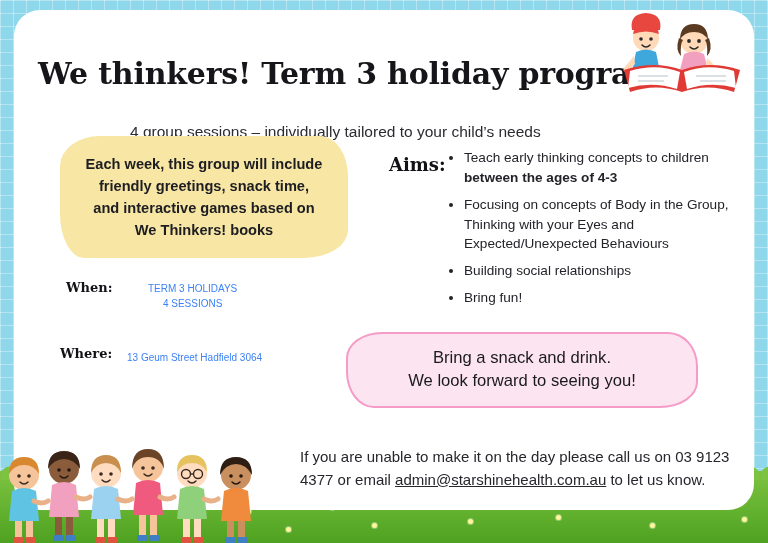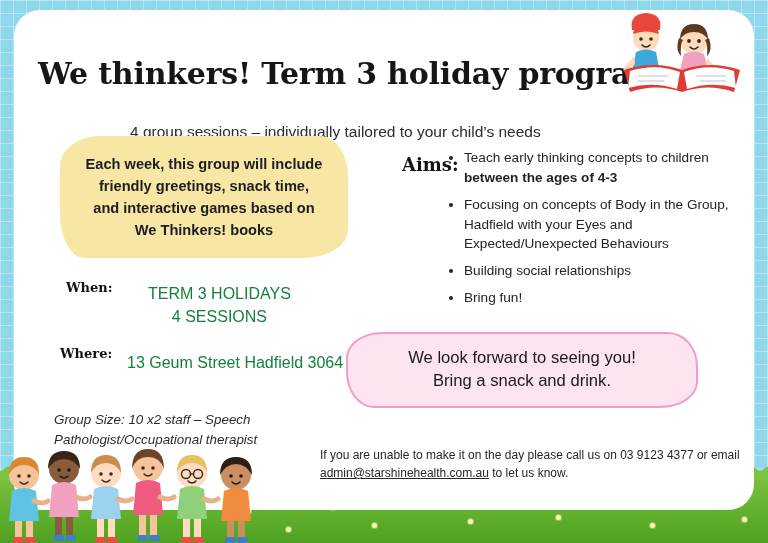--- a/index.html
+++ b/index.html
@@ -119,22 +119,22 @@
   
   .lbl {
     position: absolute;
     font-family: "DejaVu Serif", "Liberation Serif", serif;
     font-weight: bold;
     font-size: 13px;
     color: #111116;
   }
   .val {
     position: absolute;
-    font-size: 16px;
-    color: #15803d;
+    font-size: 10px;
+    color: #3b82f6;
     line-height: 1.45;
   }
 
   #when-label { left: 52px; top: 270px; }
   #when-value { left: 134px; top: 272px; text-align: center; }
 
   #where-label { left: 46px; top: 336px; }
   #where-value { left: 113px; top: 341px; text-align: center; }
 
   .groupsize {
@@ -150,21 +150,20 @@
 
   
   #aims-label {
     position: absolute;
     left: 375px;
     top: 144px;
     font-family: "DejaVu Serif", "Liberation Serif", serif;
     font-weight: bold;
     font-size: 18px;
     color: #111116;
-    margin-left: 13px;
   }
   #aims-list {
     position: absolute;
     left: 432px;
     top: 138px;
     width: 270px;
     margin: 0;
     padding: 0 0 0 18px;
     list-style: disc;
   }
@@ -193,24 +192,24 @@
   }
   .pink-blob div {
     font-size: 16.6px;
     color: #1a1a20;
     line-height: 1.36;
   }
 
   
   .footer {
     position: absolute;
-    left: 306px;
+    left: 286px;
     top: 436px;
     width: 440px;
-    font-size: 12px;
+    font-size: 15px;
     color: #26262c;
     line-height: 1.5;
   }
   .footer a {
     color: #26262c;
     text-decoration: underline;
   }
 
   
   .kids-top {
@@ -259,33 +258,32 @@
       <span>Each week, this group will include friendly greetings, snack time, and interactive games based on We Thinkers! books</span>
     </div>
 
     <div class="lbl" id="when-label">When:</div>
     <div class="val" id="when-value" style="white-space:pre-line;">TERM 3 HOLIDAYS
 4 SESSIONS</div>
 
     <div class="lbl" id="where-label">Where:</div>
     <div class="val" id="where-value">13 Geum Street Hadfield 3064</div>
 
-    <div class="groupsize">Group Size: 10 x2 staff – Speech Pathologist/Occupational therapist</div>
 
     <div id="aims-label">Aims:</div>
     <ul id="aims-list">
         <li>Teach early thinking concepts to children <b>between the ages of 4-3</b></li>
-        <li>Focusing on concepts of Body in the Group, Hadfield with your Eyes and Expected/Unexpected Behaviours</li>
+        <li>Focusing on concepts of Body in the Group, Thinking with your Eyes and Expected/Unexpected Behaviours</li>
         <li>Building social relationships</li>
         <li>Bring fun!</li>
       </ul>
 
     <div class="pink-blob">
+      <div>Bring a snack and drink.</div>
       <div>We look forward to seeing you!</div>
-      <div>Bring a snack and drink.</div>
     </div>
 
     <div class="footer">
       <span>If you are unable to make it on the day please call us on 03 9123 4377 or email </span><a href="#">admin@starshinehealth.com.au</a><span> to let us know.</span><br>
     </div>
 
   </div>
 
   <svg class="kids-top" viewBox="0 0 150 96">
 

